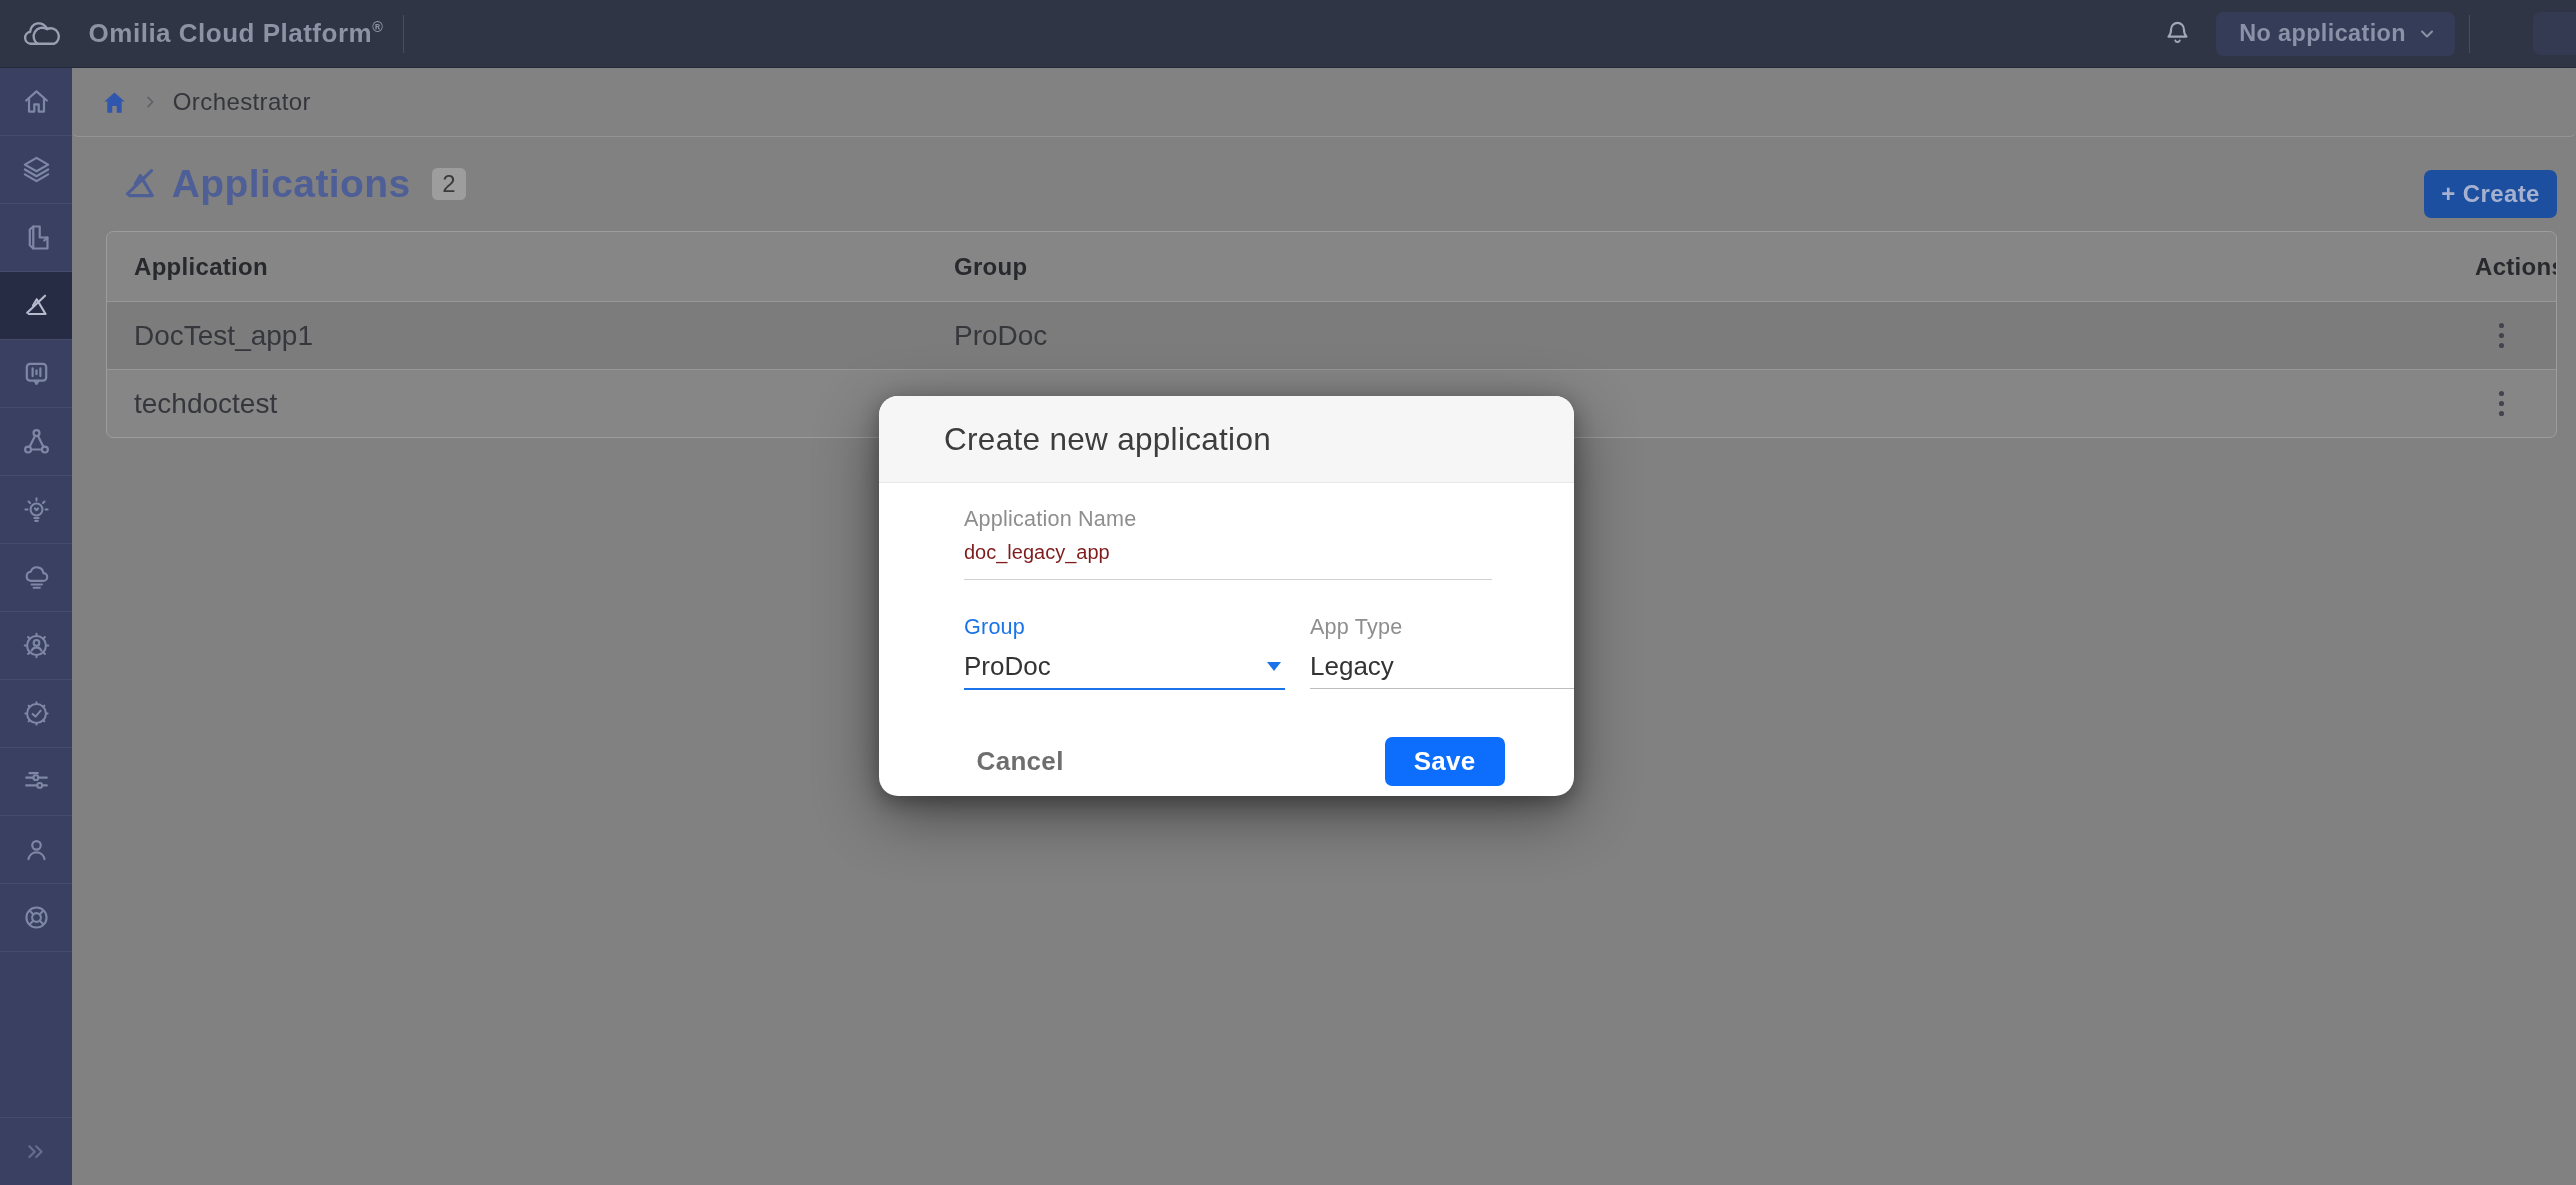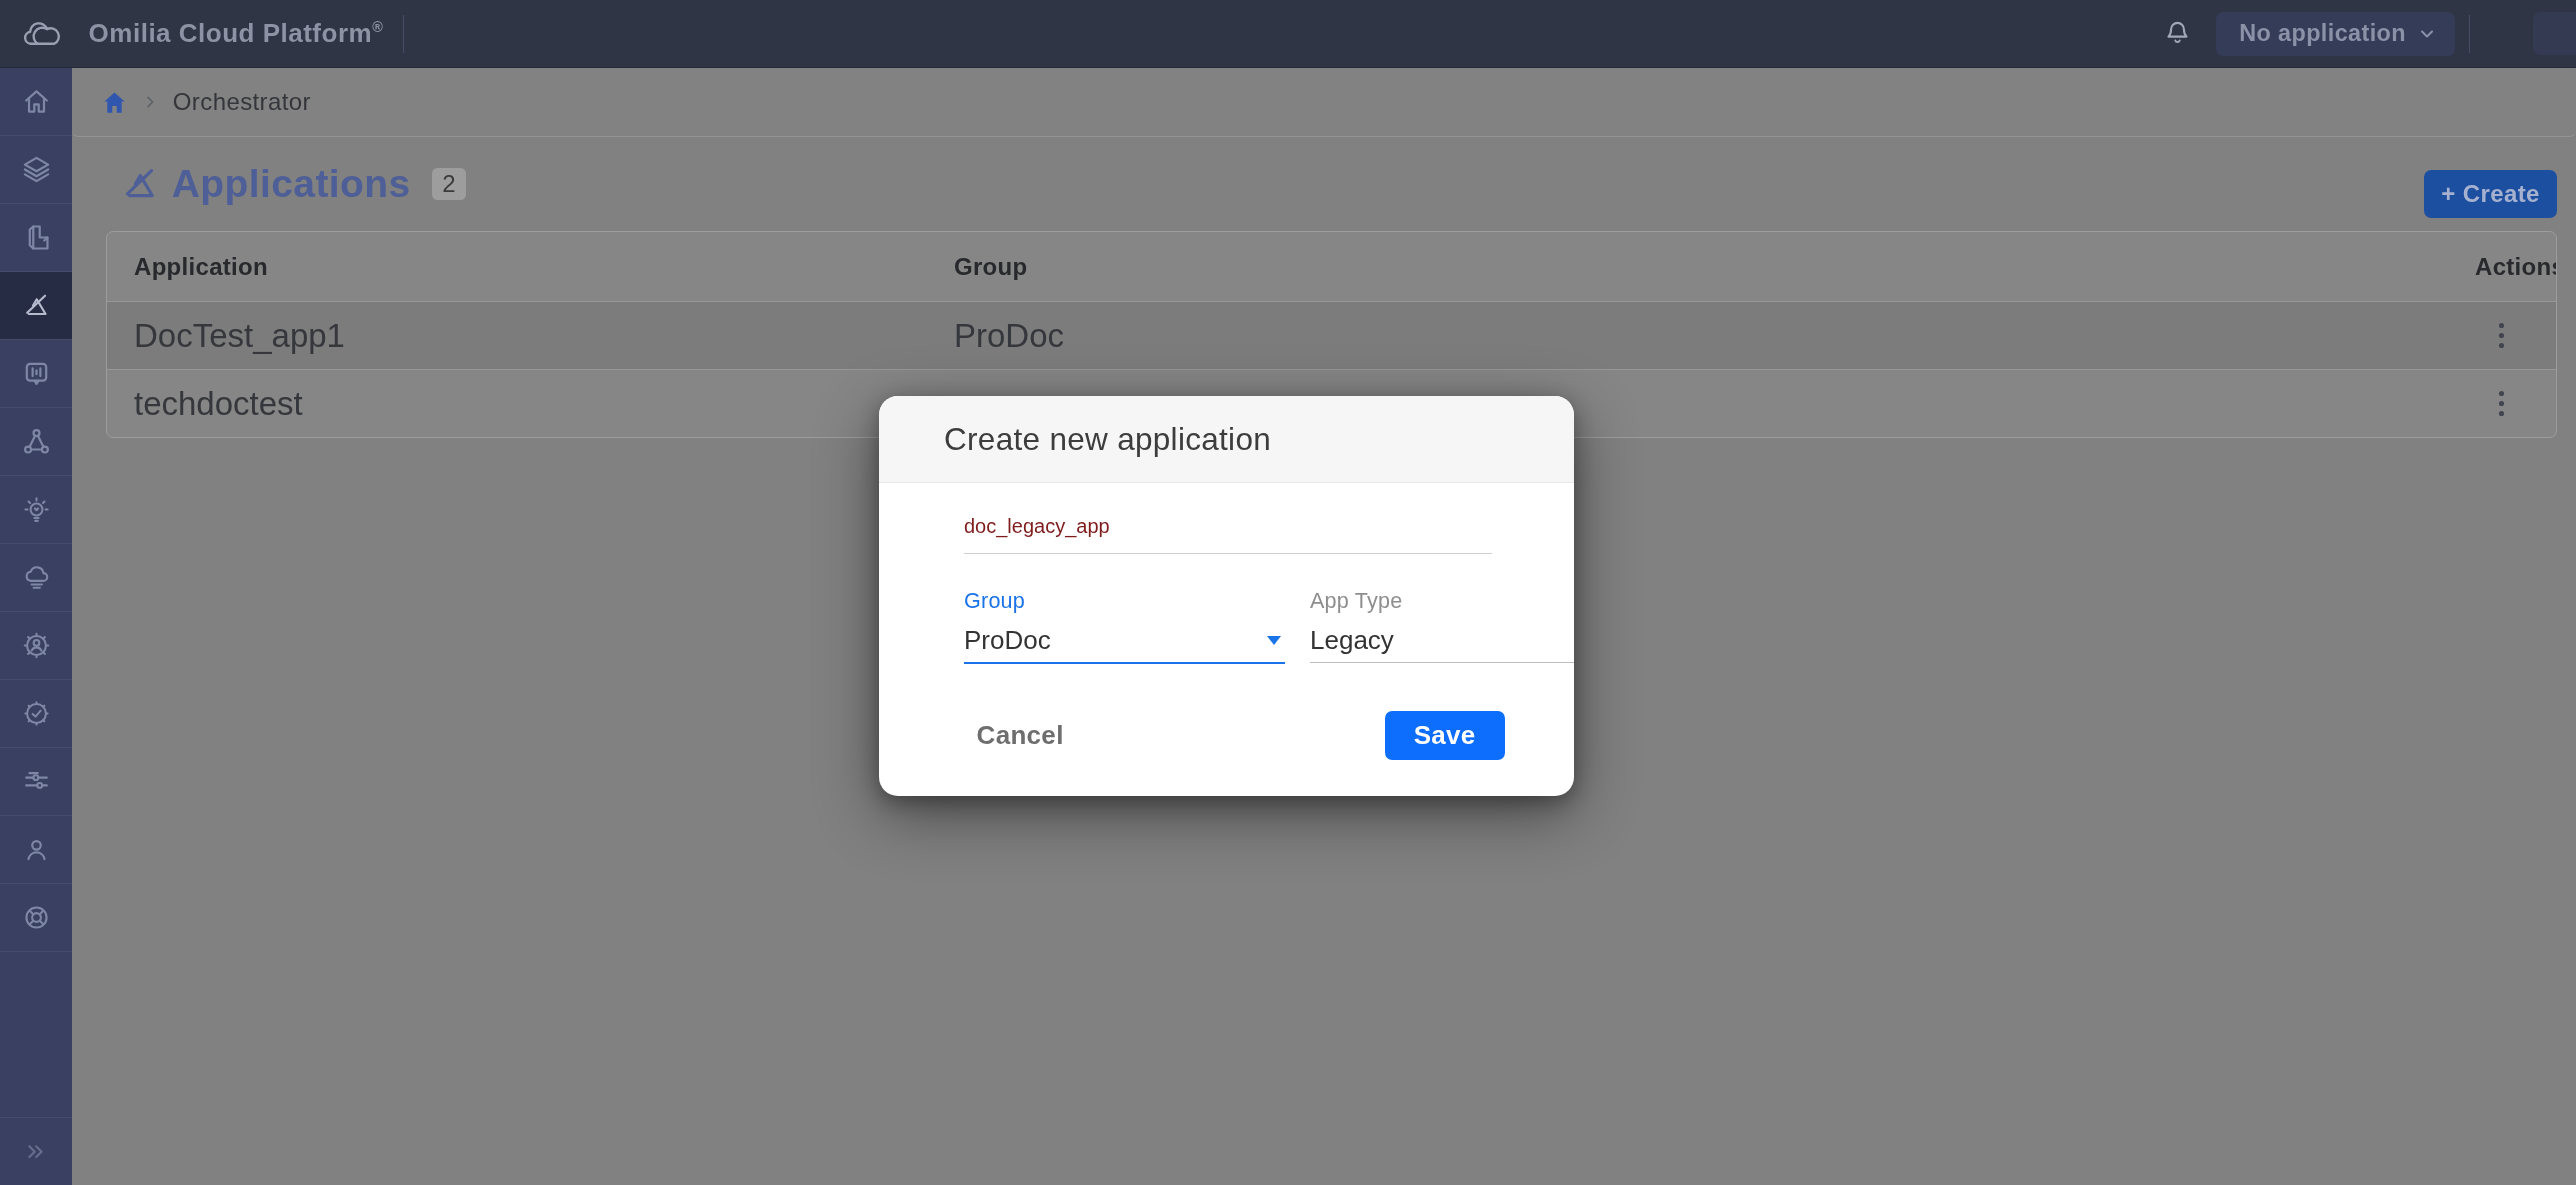--- a/index.html
+++ b/index.html
@@ -55,21 +55,21 @@
 
   
   .table-card { margin:0 19px 0 34px; background:#868686; border:0.9px solid #9d9d9d;
     border-radius:7.2px; overflow:hidden; }
   .t-row { display:grid; grid-template-columns:820px 1fr 54px; align-items:center; padding:0 27px; }
   .t-head { height:69px; }
   .t-head .th { font-size:24px; font-weight:600; letter-spacing:0.3px; color:#27292d; }
   .t-head .th.actions { text-align:right; }
   .t-body-row { height:68px; border-top:0.9px solid #979797; cursor:pointer; }
   .t-body-row.odd { background:#7c7c7c; }
-  .td { font-size:33px; color:#35373c; }
+  .td { font-size:28px; color:#35373c; }
   .kebab { justify-self:center; width:10.8px; height:31px; color:#42454f; cursor:pointer;
     display:flex; align-items:center; }
 
   
   .modal { position:absolute; left:879px; top:396px; width:695px; height:400px; background:#ffffff;
     border-radius:19px; box-shadow:0 18px 63px rgba(0,0,0,.45), 0 5.4px 20px rgba(0,0,0,.3);
     z-index:50; overflow:hidden; }
   .modal-header { height:87px; background:#f6f6f6; border-bottom:0.9px solid #e7e7e7;
     display:flex; align-items:center; padding-left:65px; }
   .modal-title { font-size:31.5px; font-weight:400; letter-spacing:0.3px; color:#3d3d3d; }
@@ -283,20 +283,21 @@
 
 </main>
 
 <section class="modal">
   <div class="modal-header">
     <h2 class="modal-title">Create new application</h2>
   </div>
   <div class="modal-body">
 
     <div class="text-field">
+      <div class="field-label">Application Name</div>
       <div class="field-value">doc_legacy_app</div>
       <div class="field-underline"></div>
     </div>
 
     <div class="select-row">
       <div class="select">
         <div class="field-label blue">Group</div>
         <div class="select-box">
           <span class="val">ProDoc</span>
           <span class="tri blue"></span>

